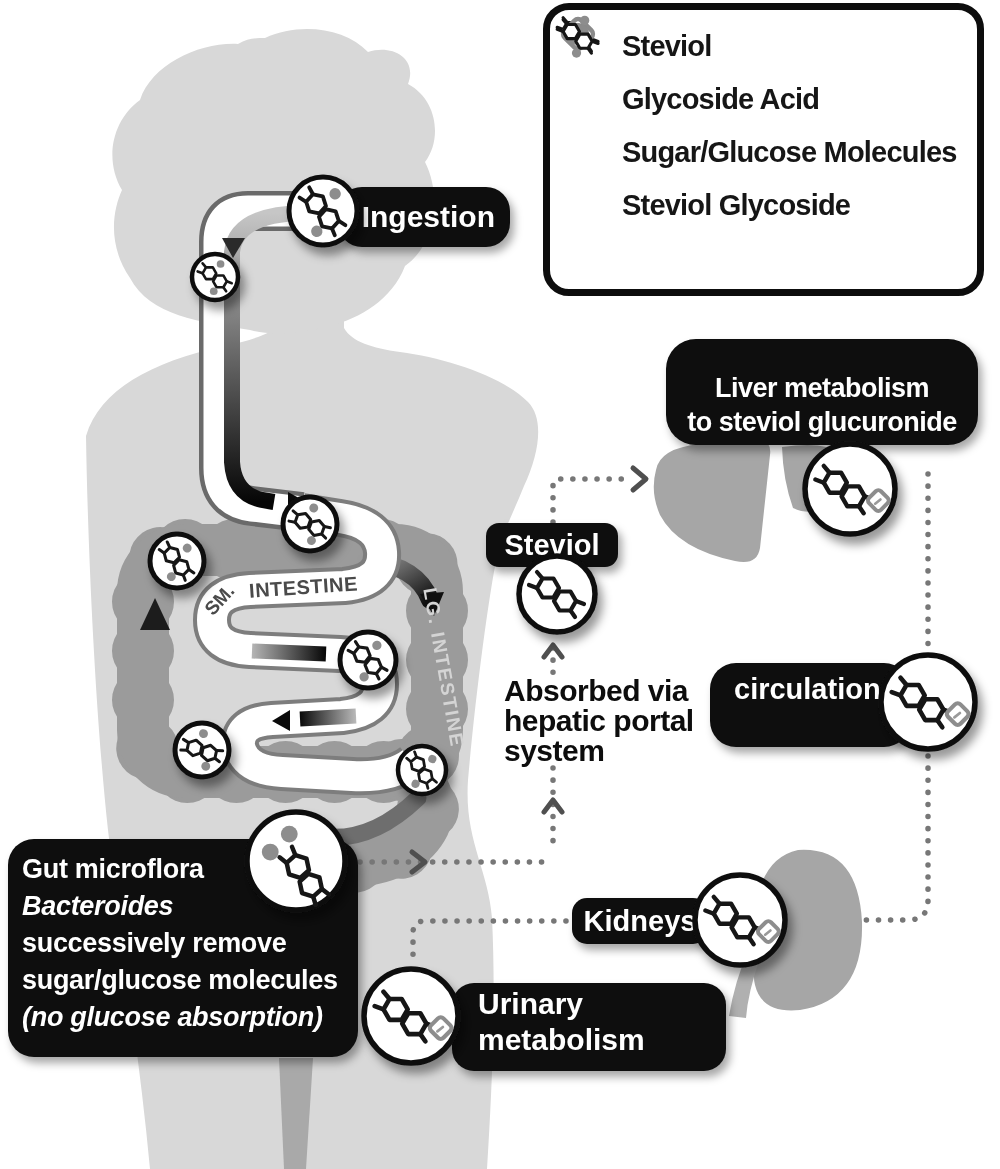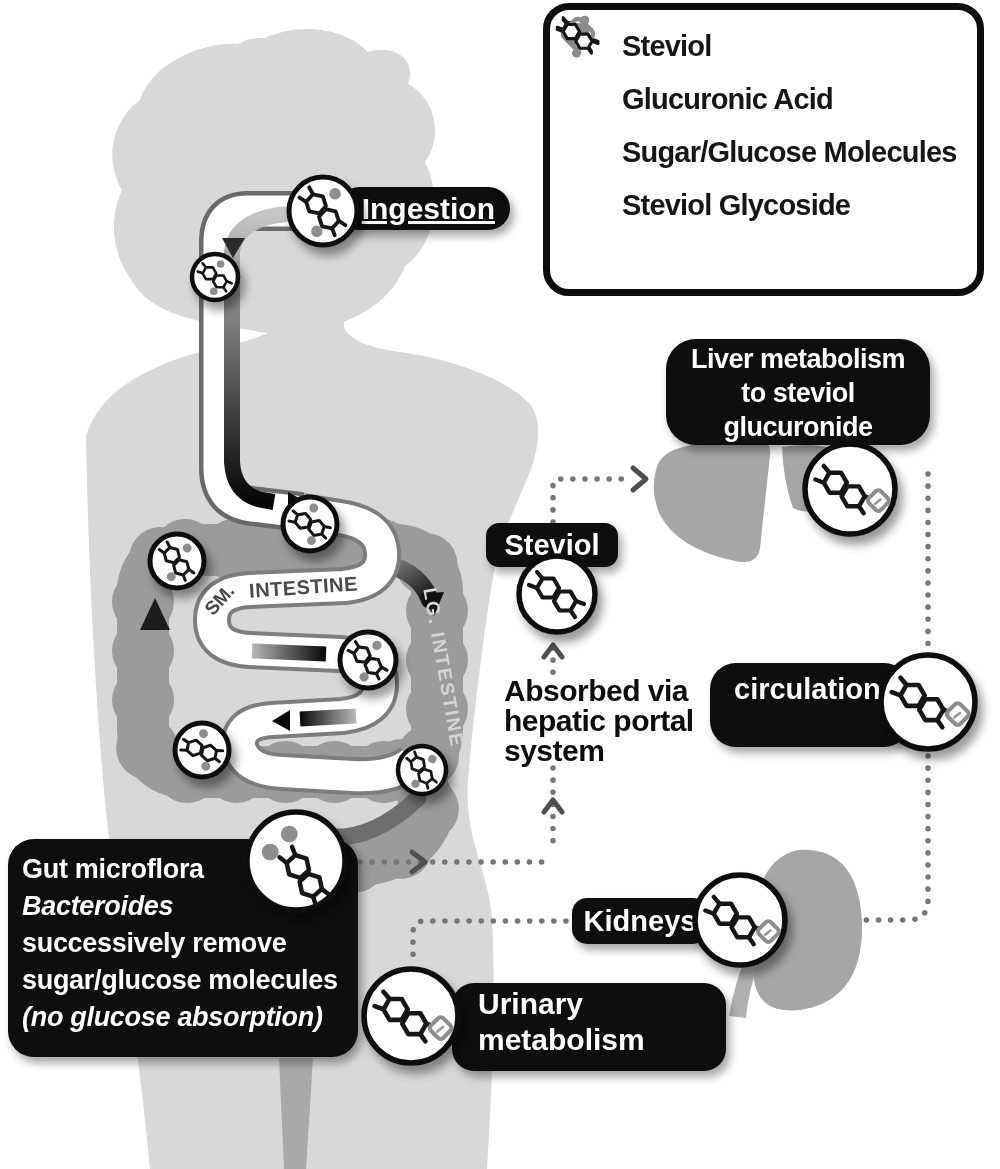--- a/index.html
+++ b/index.html
@@ -4,23 +4,23 @@
 <style>
   html,body{margin:0;padding:0;background:#fff;}
   #stage{position:relative;width:1000px;height:1169px;background:#fff;overflow:hidden;
          font-family:"Liberation Sans",sans-serif;}
   #stage svg{position:absolute;left:0;top:0;}
   .lbl{position:absolute;background:#0e0e0e;color:#fff;font-weight:bold;
        box-shadow:4px 6px 9px rgba(0,0,0,.35);box-sizing:border-box;}
   .pill{display:flex;align-items:center;}
   .ctr{justify-content:center;}
   .rgt{justify-content:flex-end;}
-  #ingestion-pill{left:338px;top:187px;width:172px;height:43px;border-radius:24px;font-size:30px;padding-right:15px;text-decoration:underline;}
-  #liver-box{left:666px;top:339px;width:264px;height:106px;border-radius:30px;text-align:center;
-             font-size:27px;line-height:34px;padding-top:3px;letter-spacing:-.5px;}
+  #ingestion-pill{left:338px;top:187px;width:172px;height:60px;border-radius:24px;font-size:30px;padding-right:15px;}
+  #liver-box{left:666px;top:339px;width:312px;height:106px;border-radius:30px;text-align:center;
+             font-size:27px;line-height:34px;padding-top:32px;letter-spacing:-.5px;}
   #steviol-pill{left:486px;top:523px;width:132px;height:44px;border-radius:13px;font-size:29px;}
   #systemic-box{left:710px;top:663px;width:200px;height:84px;border-radius:26px;font-size:29px;
                 line-height:33px;padding:10px 0 0 24px;}
   #kidneys-pill{left:572px;top:898px;width:136px;height:46px;border-radius:15px;font-size:29px;}
   #urinary-box{left:452px;top:983px;width:274px;height:88px;border-radius:22px;font-size:30px;
                line-height:36px;padding:3px 0 0 26px;}
   #gut-box{left:8px;top:839px;width:350px;height:218px;border-radius:26px;font-size:27px;
            line-height:37px;padding:12px 0 0 14px;letter-spacing:-.3px;}
   .ital{font-style:italic;}
   #absorbed-note{position:absolute;left:504px;top:676px;font-size:30px;font-weight:bold;color:#0d0d0d;
@@ -271,21 +271,21 @@
       </span>
       <span class="leg-tx">Steviol</span>
     </div>
     <div class="leg-row">
       <span class="leg-ic">
         <svg width="56" height="48" viewBox="0 0 56 48">
           <rect x="16" y="12" width="24" height="24" rx="5" transform="rotate(45 28 24)" fill="#fff" stroke="#8a8a8a" stroke-width="4.5"></rect>
           <path d="M30,29 L36,24" stroke="#9a9a9a" stroke-width="3" stroke-linecap="round"></path>
         </svg>
       </span>
-      <span class="leg-tx">Glucuronic Acid</span>
+      <span class="leg-tx">Glycoside Acid</span>
     </div>
     <div class="leg-row">
       <span class="leg-ic">
         <svg width="56" height="48" viewBox="0 0 56 48">
             <circle cx="28" cy="24" r="11" fill="#8a8a8a"></circle>
           </svg>
       </span>
       <span class="leg-tx">Sugar/Glucose Molecules</span>
     </div>
     <div class="leg-row">

